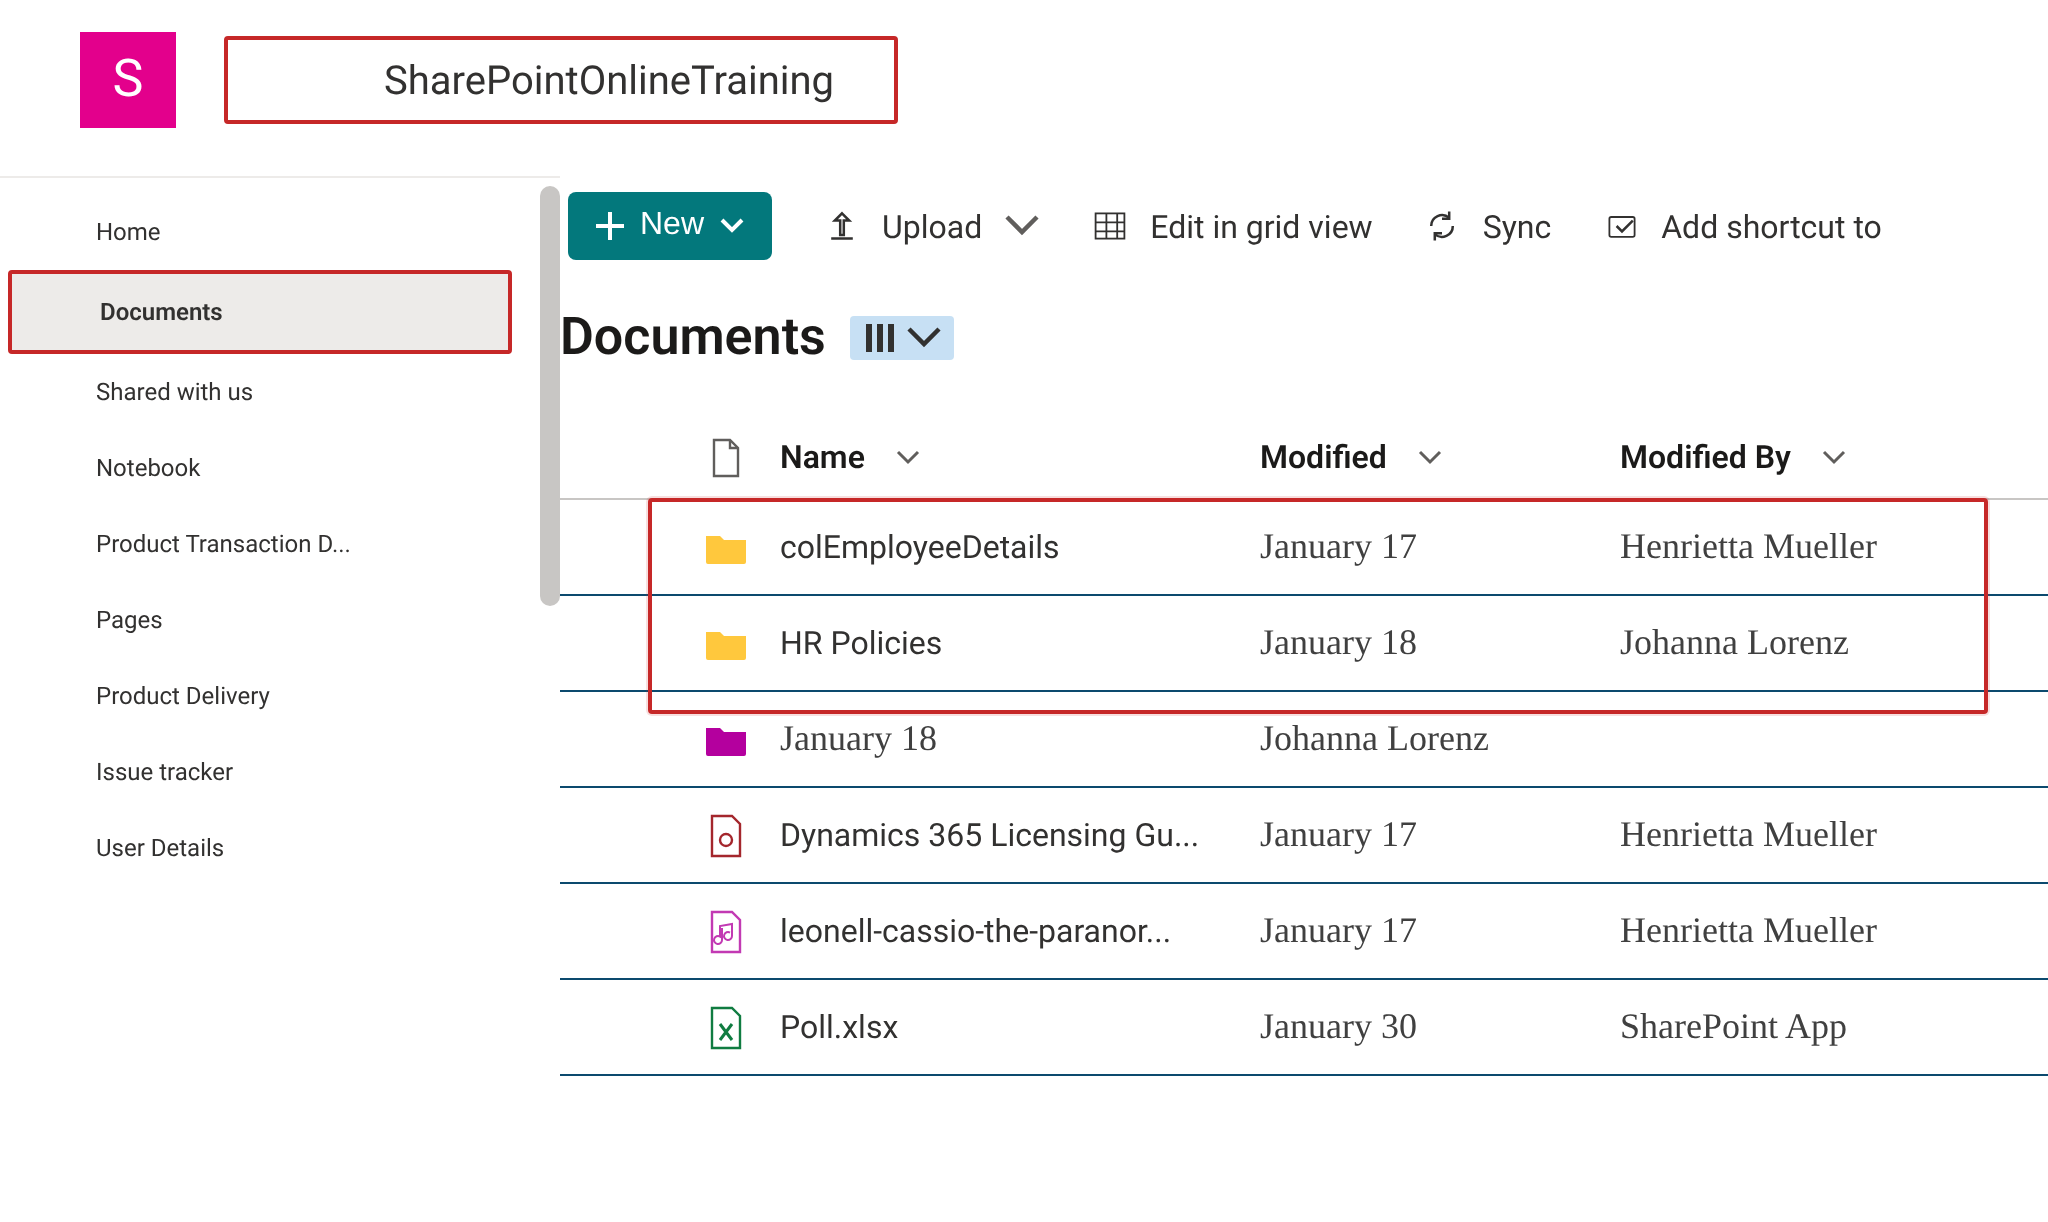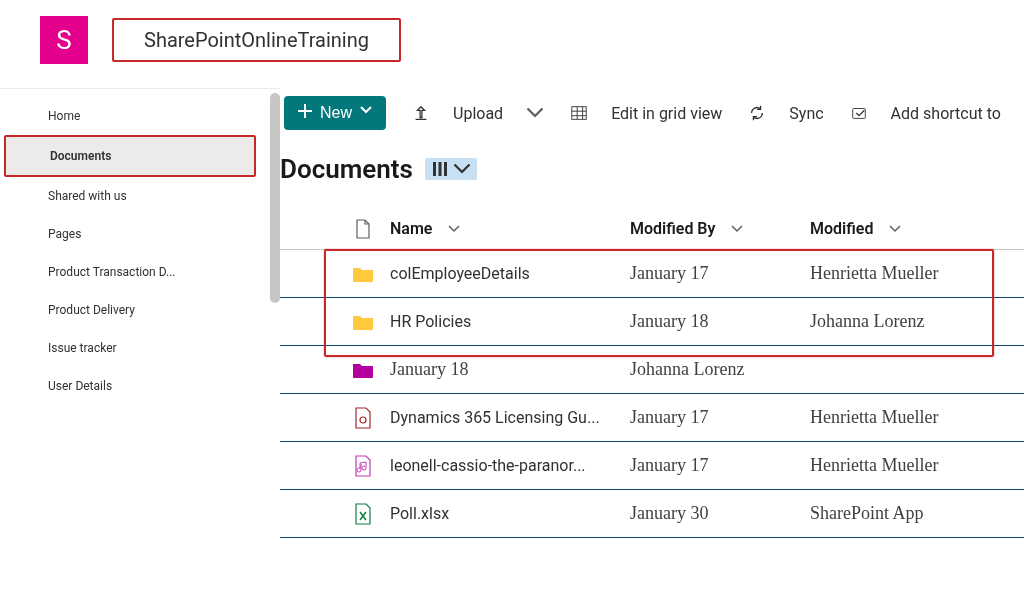--- a/index.html
+++ b/index.html
@@ -29,20 +29,21 @@
   }
   .site-title-wrap {
     border: 2.5px solid #C62828;
     border-radius: 2px;
     padding: 8px 30px;
   }
   .site-title {
     font-size: 20px;
     font-weight: 400;
     color: #323130;
+    margin-left: 48px;
   }
 
   
   .layout { display: flex; height: calc(100% - 90px); }
 
   
   .sidebar {
     width: 280px;
     flex-shrink: 0;
     position: relative;
@@ -89,25 +90,25 @@
     gap: 26px;
     padding: 4px 0 20px 4px;
   }
   .btn-new {
     background: #03787c;
     color: #fff;
     border: none;
     border-radius: 4px;
     padding: 8px 14px;
     font-size: 16px;
-    display: flex; align-items: flex-start; gap: 8px;
+    display: flex; align-items: center; gap: 8px;
     cursor: pointer;
   }
   .cmd-link {
-    display: flex; align-items: center; gap: 23px;
+    display: flex; align-items: center; gap: 11px;
     font-size: 16px;
     color: #323130;
     cursor: pointer;
   }
   .cmd-link svg { width: 18px; height: 18px; }
 
   
   .lib-header {
     display: flex; align-items: center; gap: 12px;
     padding: 4px 0 8px 0;
@@ -179,22 +180,23 @@
 <div class="layout">
 
   <nav class="sidebar">
     <div class="sidebar-scroll"></div>
     <div class="nav">
       <div class="nav-item"><span>Home</span></div>
       <div class="nav-item-selected-wrap">
         <div class="nav-item selected"><span>Documents</span></div>
       </div>
       <div class="nav-item"><span>Shared with us</span></div>
+      <div class="nav-item"><span>Notebook</span></div>
+      <div class="nav-item"><span>Product Transaction D...</span></div>
       <div class="nav-item"><span>Pages</span></div>
-      <div class="nav-item"><span>Product Transaction D...</span></div>
       <div class="nav-item"><span>Product Delivery</span></div>
       <div class="nav-item"><span>Issue tracker</span></div>
       <div class="nav-item"><span>User Details</span></div>
     </div>
   </nav>
 
   <div class="main main-area">
 
     <div class="cmdbar">
       <button class="btn-new">
@@ -265,32 +267,32 @@
               <path d="M2 1h8l4 4v14H2z" fill="none" stroke="#605e5c" stroke-width="1.2"></path>
               <path d="M10 1v4h4" fill="none" stroke="#605e5c" stroke-width="1.2"></path>
             </svg>
         </div>
         <div class="cell col-name-head">
           <span>Name</span>
           <svg width="12" height="12" viewBox="0 0 12 12">
               <path d="M1 3l5 5 5-5" stroke="#605e5c" stroke-width="1.5" fill="none"></path>
             </svg>
         </div>
+        <div class="cell col-mod-head">
+          <span>Modified</span>
+          <svg width="12" height="12" viewBox="0 0 12 12">
+              <path d="M1 3l5 5 5-5" stroke="#605e5c" stroke-width="1.5" fill="none"></path>
+            </svg>
+        </div>
         <div class="cell col-by-head">
           <span>Modified By</span>
           <svg width="12" height="12" viewBox="0 0 12 12">
               <path d="M1 3l5 5 5-5" stroke="#605e5c" stroke-width="1.5" fill="none"></path>
             </svg>
         </div>
-        <div class="cell col-mod-head">
-          <span>Modified</span>
-          <svg width="12" height="12" viewBox="0 0 12 12">
-              <path d="M1 3l5 5 5-5" stroke="#605e5c" stroke-width="1.5" fill="none"></path>
-            </svg>
-        </div>
       </div>
 
       <div class="row">
         <div class="cell"></div>
         <div class="cell file-icon-cell">
           <svg width="22" height="18" viewBox="0 0 22 18">
               <path class="folder-yellow" d="M1 3h7l2 2h11v11a1 1 0 01-1 1H2a1 1 0 01-1-1z"></path>
             </svg>
         </div>
         <div class="cell name">colEmployeeDetails</div>

